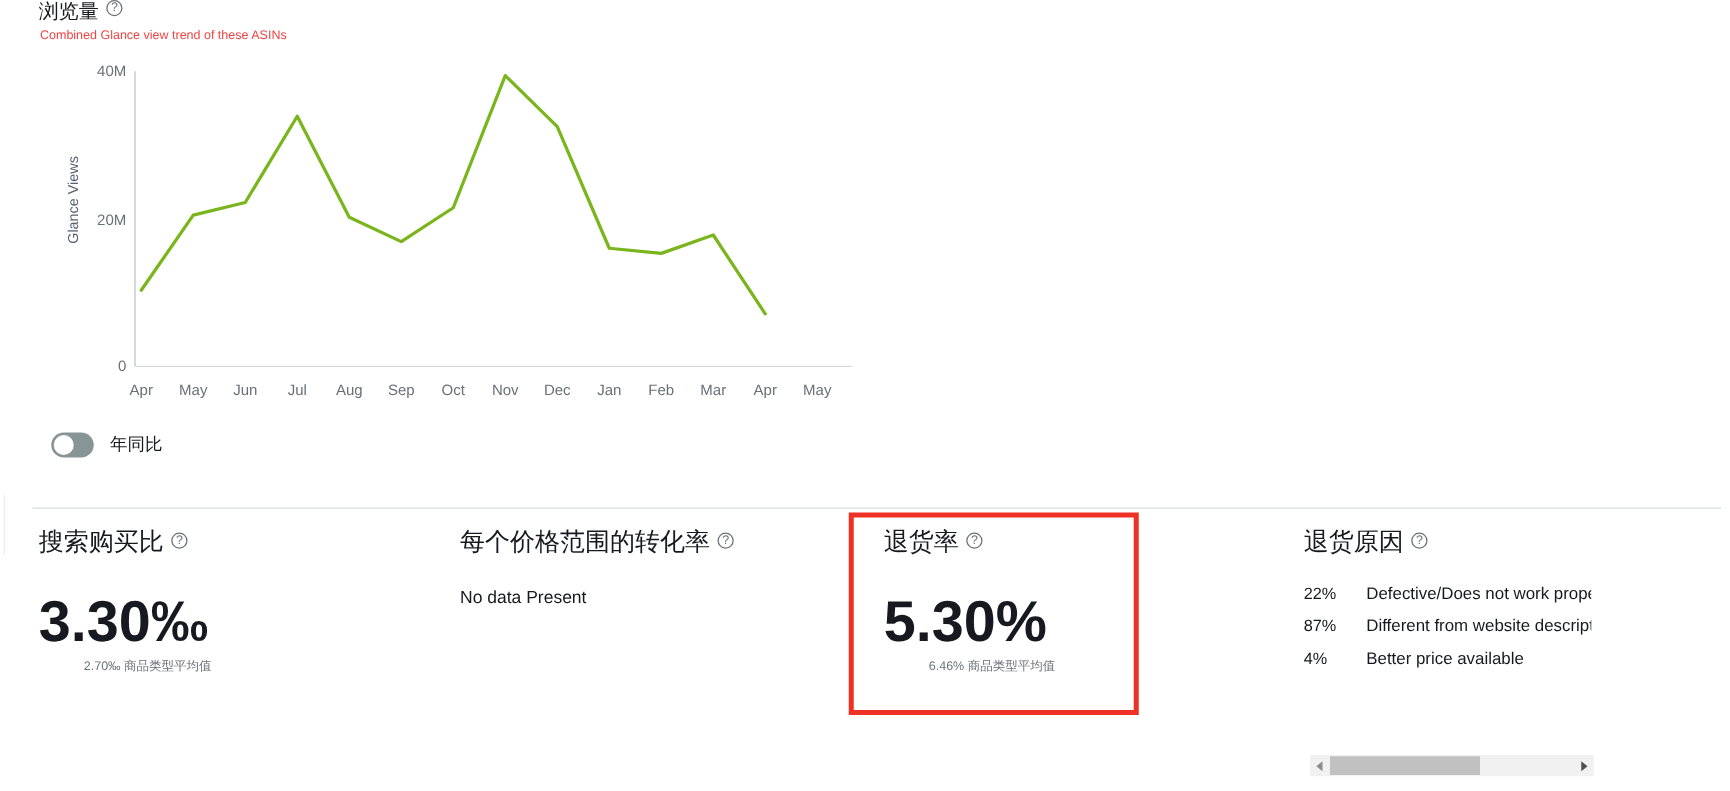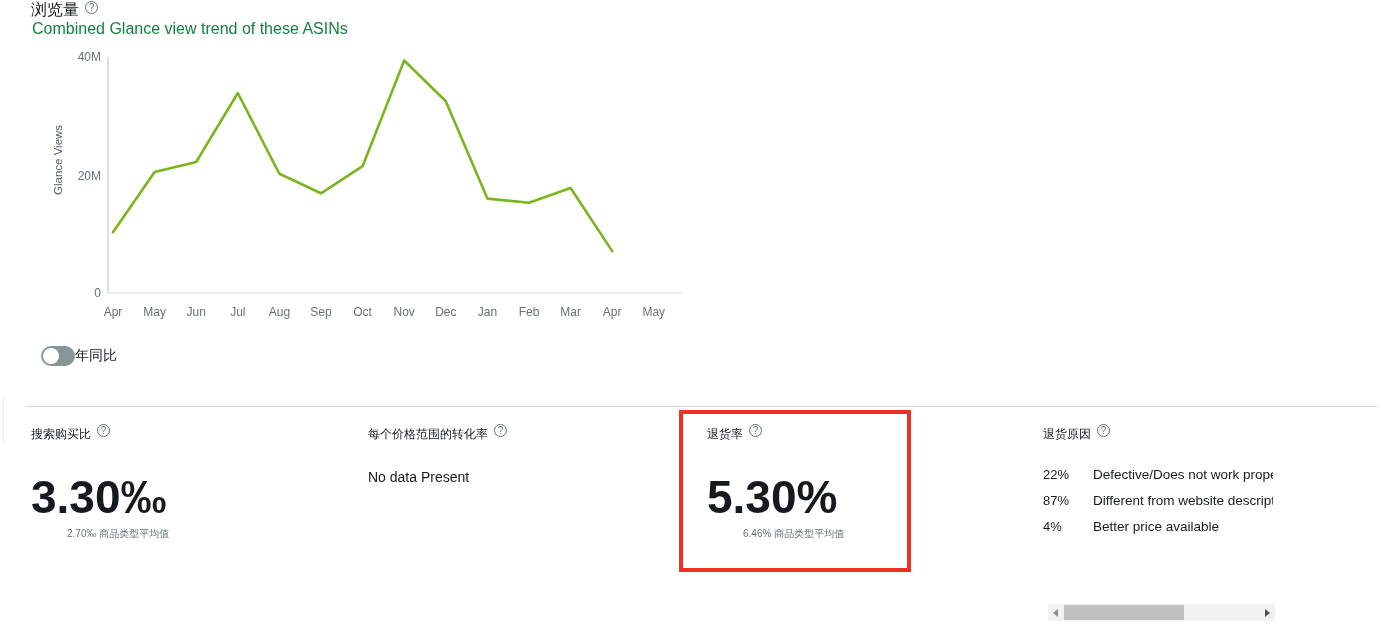--- a/index.html
+++ b/index.html
@@ -48,23 +48,23 @@
     top: -1px;
     text-align: center;
     font-size: 10px;
     line-height: 13px;
     color: #687078;
     font-family: "Liberation Sans", sans-serif;
   }
   #glance-subtitle {
     position: absolute;
     left: 32px; top: 21px;
-    font-size: 16px;
+    font-size: 10px;
     line-height: 16px;
-    color: #15803d;
+    color: #ef4444;
     white-space: nowrap;
     text-align: center;
   }
 
   
   #glance-chart {
     position: absolute;
     left: 0; top: 40px;
     width: 720px;
     height: 290px;
@@ -98,20 +98,21 @@
     cursor: pointer;
   }
   #yoy-toggle .knob {
     position: absolute;
     left: 2px; top: 2px;
     width: 16px; height: 16px;
     border-radius: 50%;
     background: #ffffff;
   }
   #yoy-toggle-label {
+    margin-left: 13px;
     font-size: 14px;
     color: #16191f;
     white-space: nowrap;
   }
 
   
   #section-divider {
     position: absolute;
     left: 26px; top: 406px;
     width: 1351px;
@@ -130,21 +131,21 @@
     position: absolute;
     left: 0; top: 415px;
     width: 1384px;
     height: 218px;
   }
   .metric-col {
     position: absolute;
     top: 0;
   }
   .metric-title {
-    font-size: 12px;
+    font-size: 20px;
     line-height: 20px;
     color: #16191f;
     white-space: nowrap;
     margin: 0;
     font-weight: normal;
   }
   .metric-big {
     font-size: 46px;
     line-height: 52px;
     font-weight: 700;

